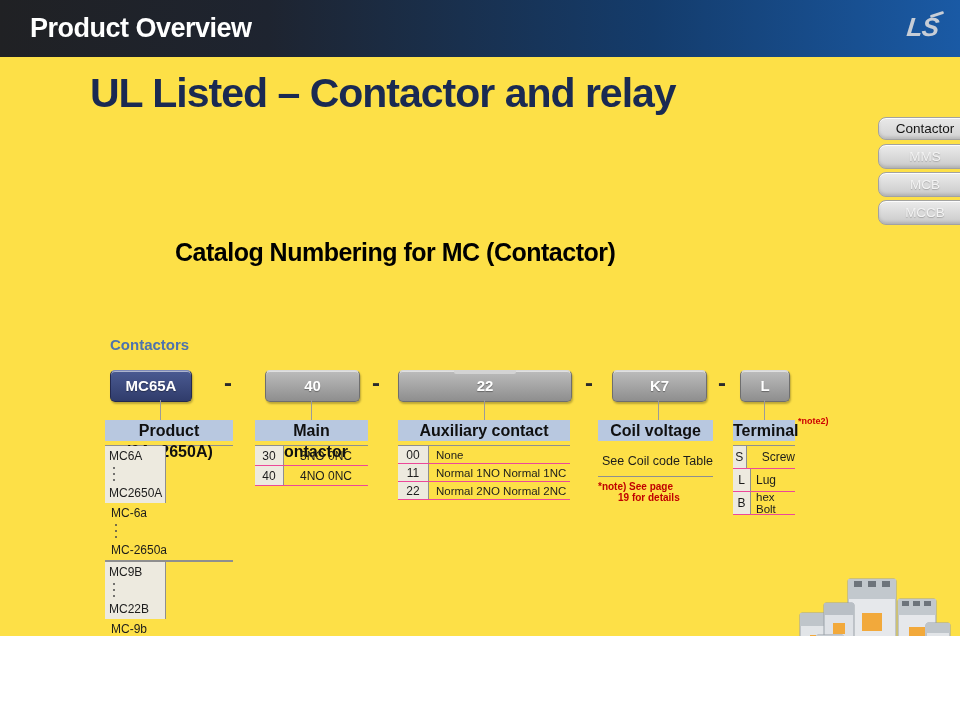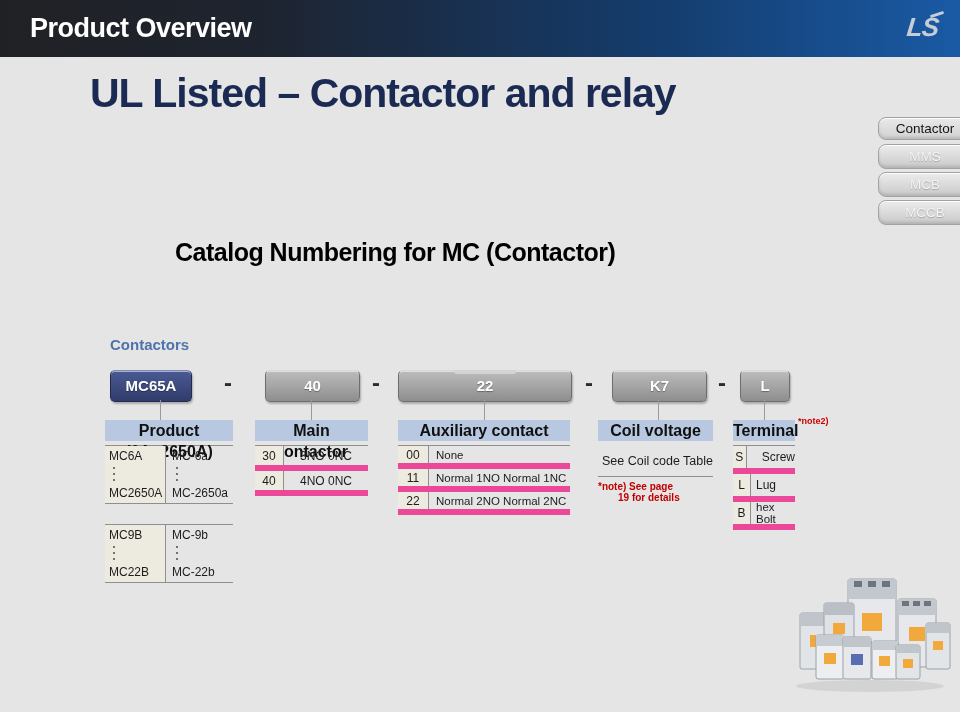--- a/index.html
+++ b/index.html
@@ -1,17 +1,17 @@
 <!DOCTYPE html>
 <html><head>
 <meta charset="utf-8">
 <style>
   html,body{margin:0;padding:0;background:#ffffff;}
   #slide{
-    position:relative;width:960px;height:712px;overflow:hidden;background:#e5e5e5;
+    position:relative;width:960px;height:636px;overflow:hidden;background:#fde047;
     font-family:"Liberation Sans",sans-serif;
   }
   
   .topbar{
     position:absolute;left:0;top:0;width:960px;height:57px;
     background:linear-gradient(90deg,#202124 0%,#1e2430 28%,#143c6c 68%,#1a5aa5 100%);
   }
   .topbar-title{
     position:absolute;left:30px;top:13px;color:#ffffff;font-size:27px;font-weight:bold;
     letter-spacing:-0.5px;
@@ -68,29 +68,29 @@
     color:#2b2b2b;font-size:24px;font-weight:bold;
   }
   .conn{position:absolute;top:400px;width:1px;height:20px;background:#9a9a9a;}
   
   .grid{position:absolute;top:420px;font-size:12px;color:#1c1c1c;}
   .thead{
     height:21px;line-height:21px;background:#b8c8e0;text-align:center;font-weight:bold;
     font-size:16px;color:#101010;
   }
   .gbody{margin-top:4px;border-top:1px solid #8f8f8f;}
-  .grow{display:flex;border-bottom:6px solid #ec4899;align-items:center;}
+  .grow{display:flex;border-bottom:1px solid #ec4899;align-items:center;}
   .gcode{
     background:#edeadf;border-right:1px solid #8f8f8f;text-align:center;
     align-self:stretch;display:flex;align-items:center;justify-content:center;
   }
   .gdesc{flex:1;padding-left:7px;}
   .gdesc.center{text-align:center;padding-left:0;}
   
-  .pgroup{display:flex;border-top:1px solid #8f8f8f;border-bottom:1px solid #8f8f8f;margin-bottom:20px;}
+  .pgroup{display:flex;border-top:1px solid #8f8f8f;border-bottom:1px solid #8f8f8f;margin-bottom:0;flex-direction:column;}
   .pg-l{width:56px;background:#edeadf;border-right:1px solid #8f8f8f;padding:2px 0 2px 4px;}
   .pg-r{flex:1;padding:2px 0 2px 6px;}
   .pcell{display:block;height:16px;line-height:16px;white-space:nowrap;}
   .dots{display:block;height:21px;position:relative;}
   .dots::before{
     content:"";position:absolute;left:4px;top:3px;width:2px;height:2px;border-radius:50%;
     background:#4a4a4a;box-shadow:0 6px 0 #4a4a4a,0 12px 0 #4a4a4a;
   }
   
   .coil-body{

